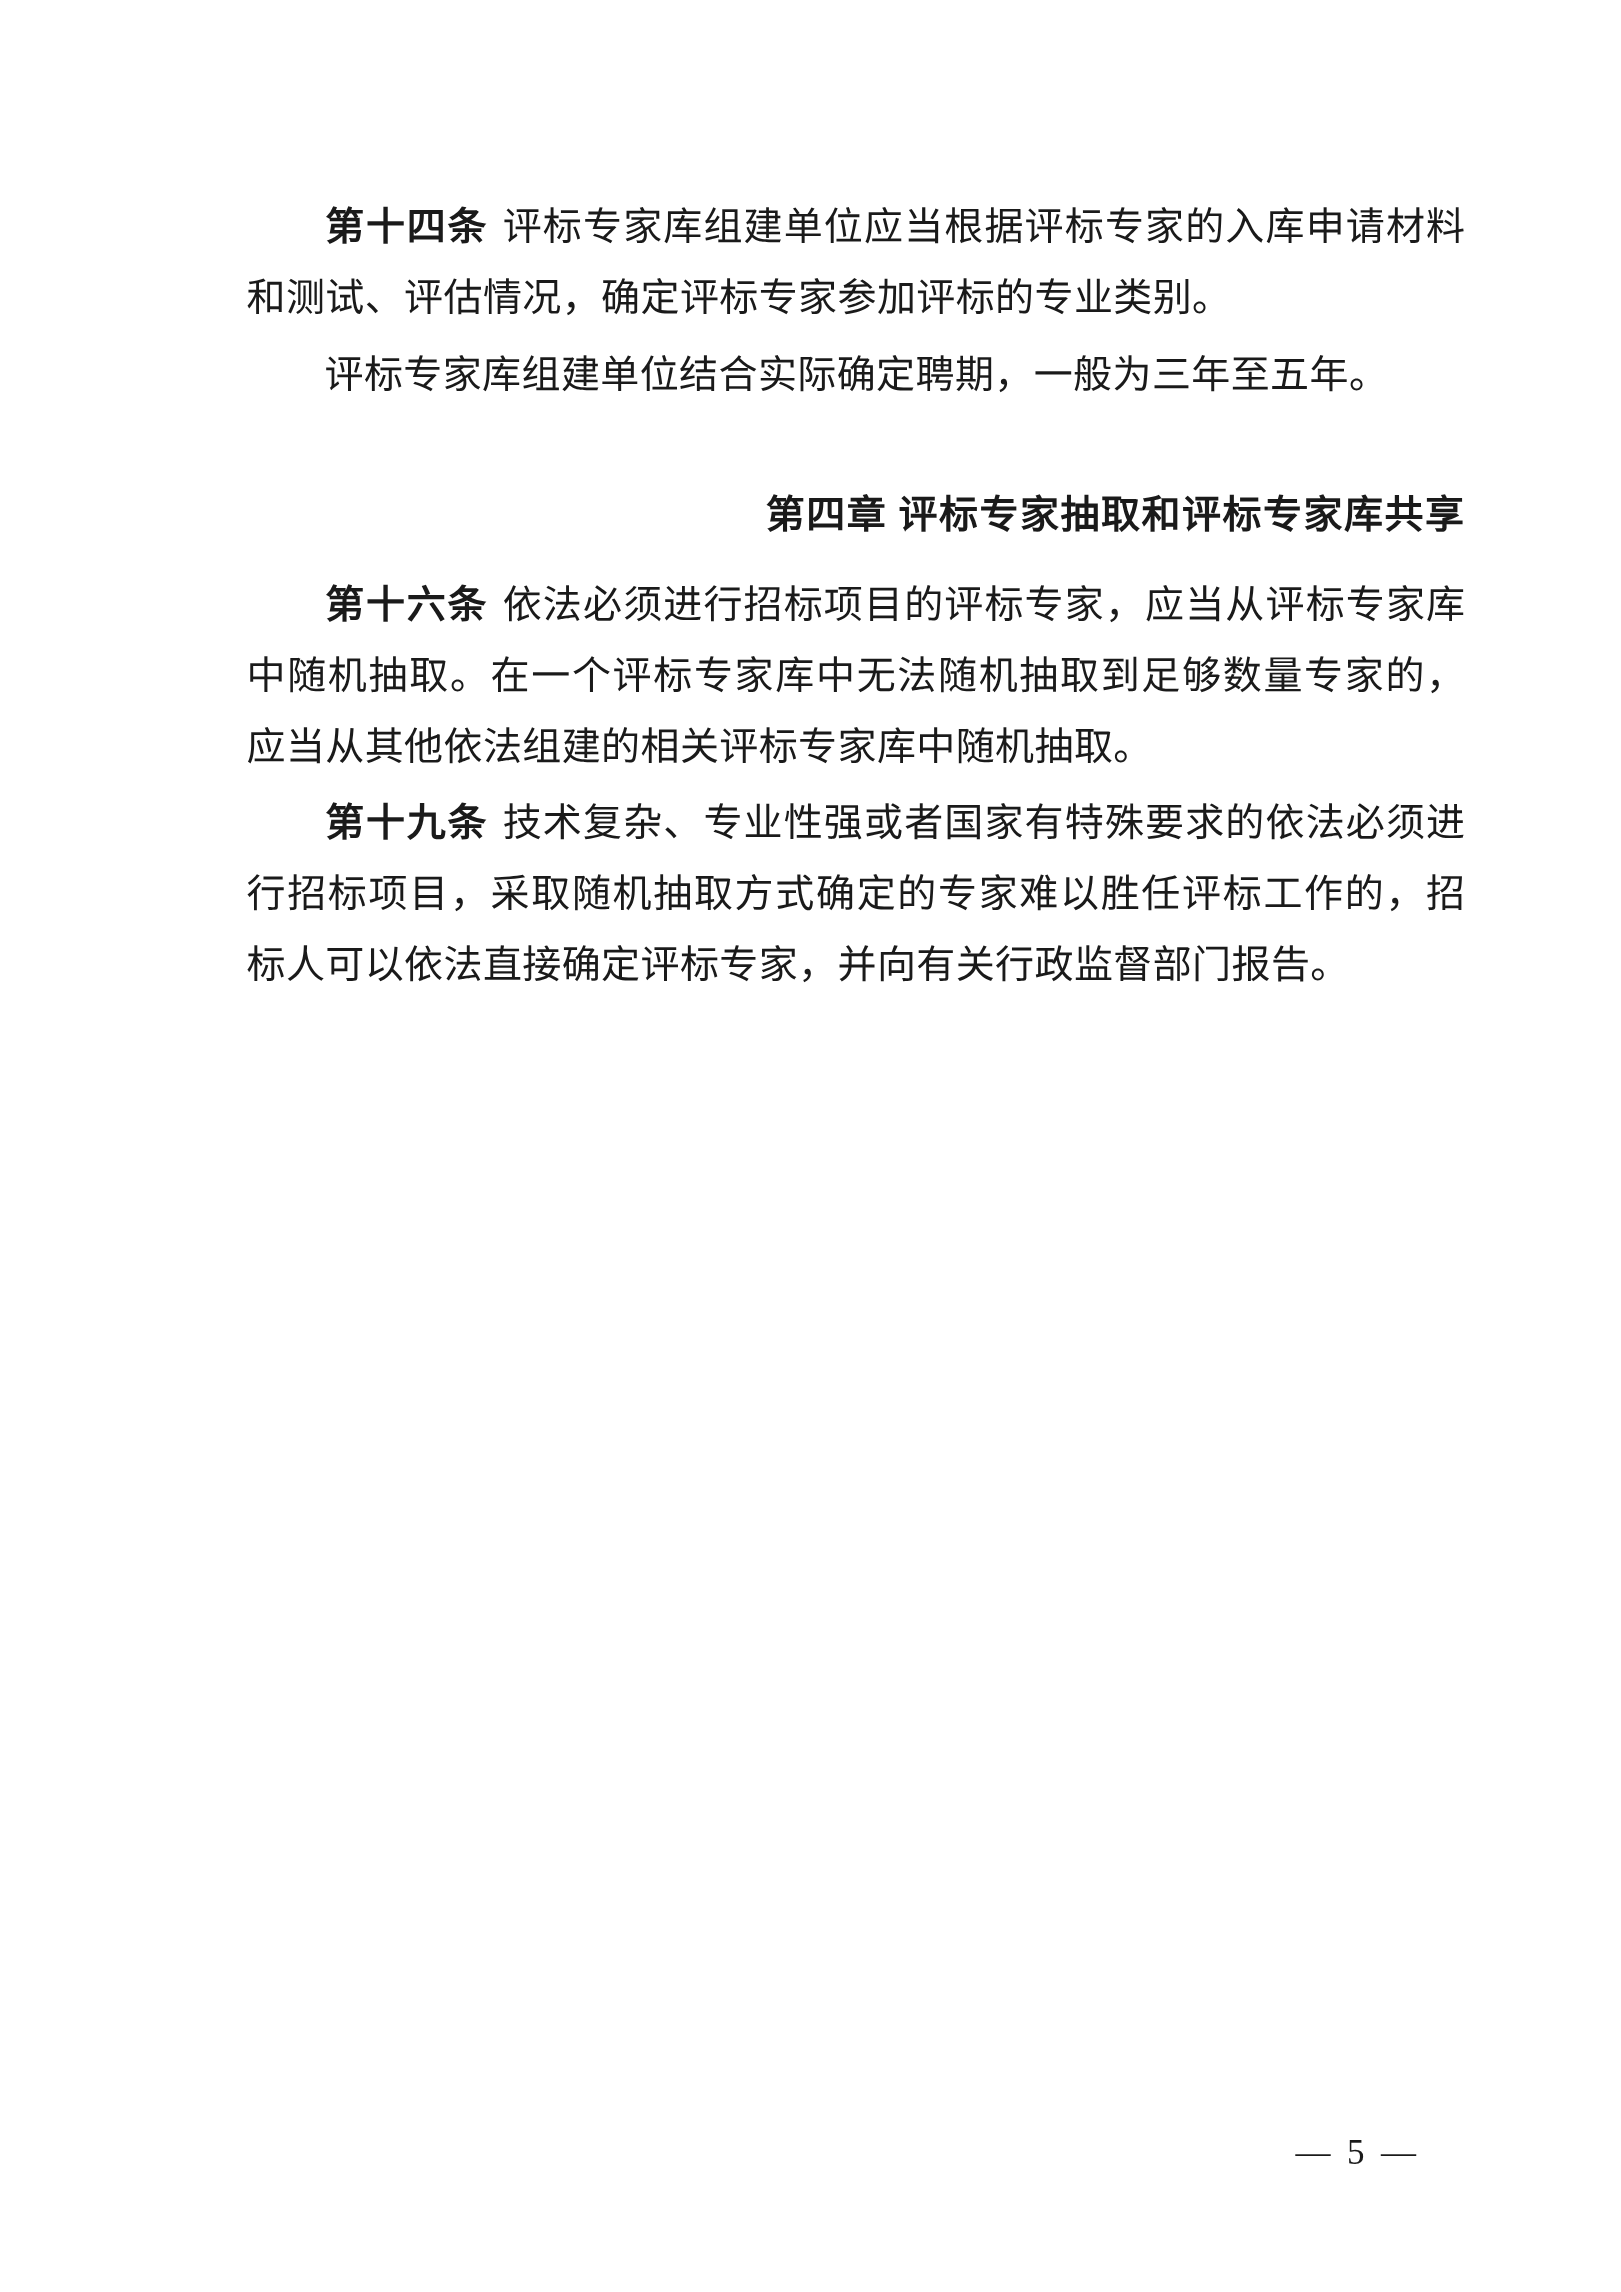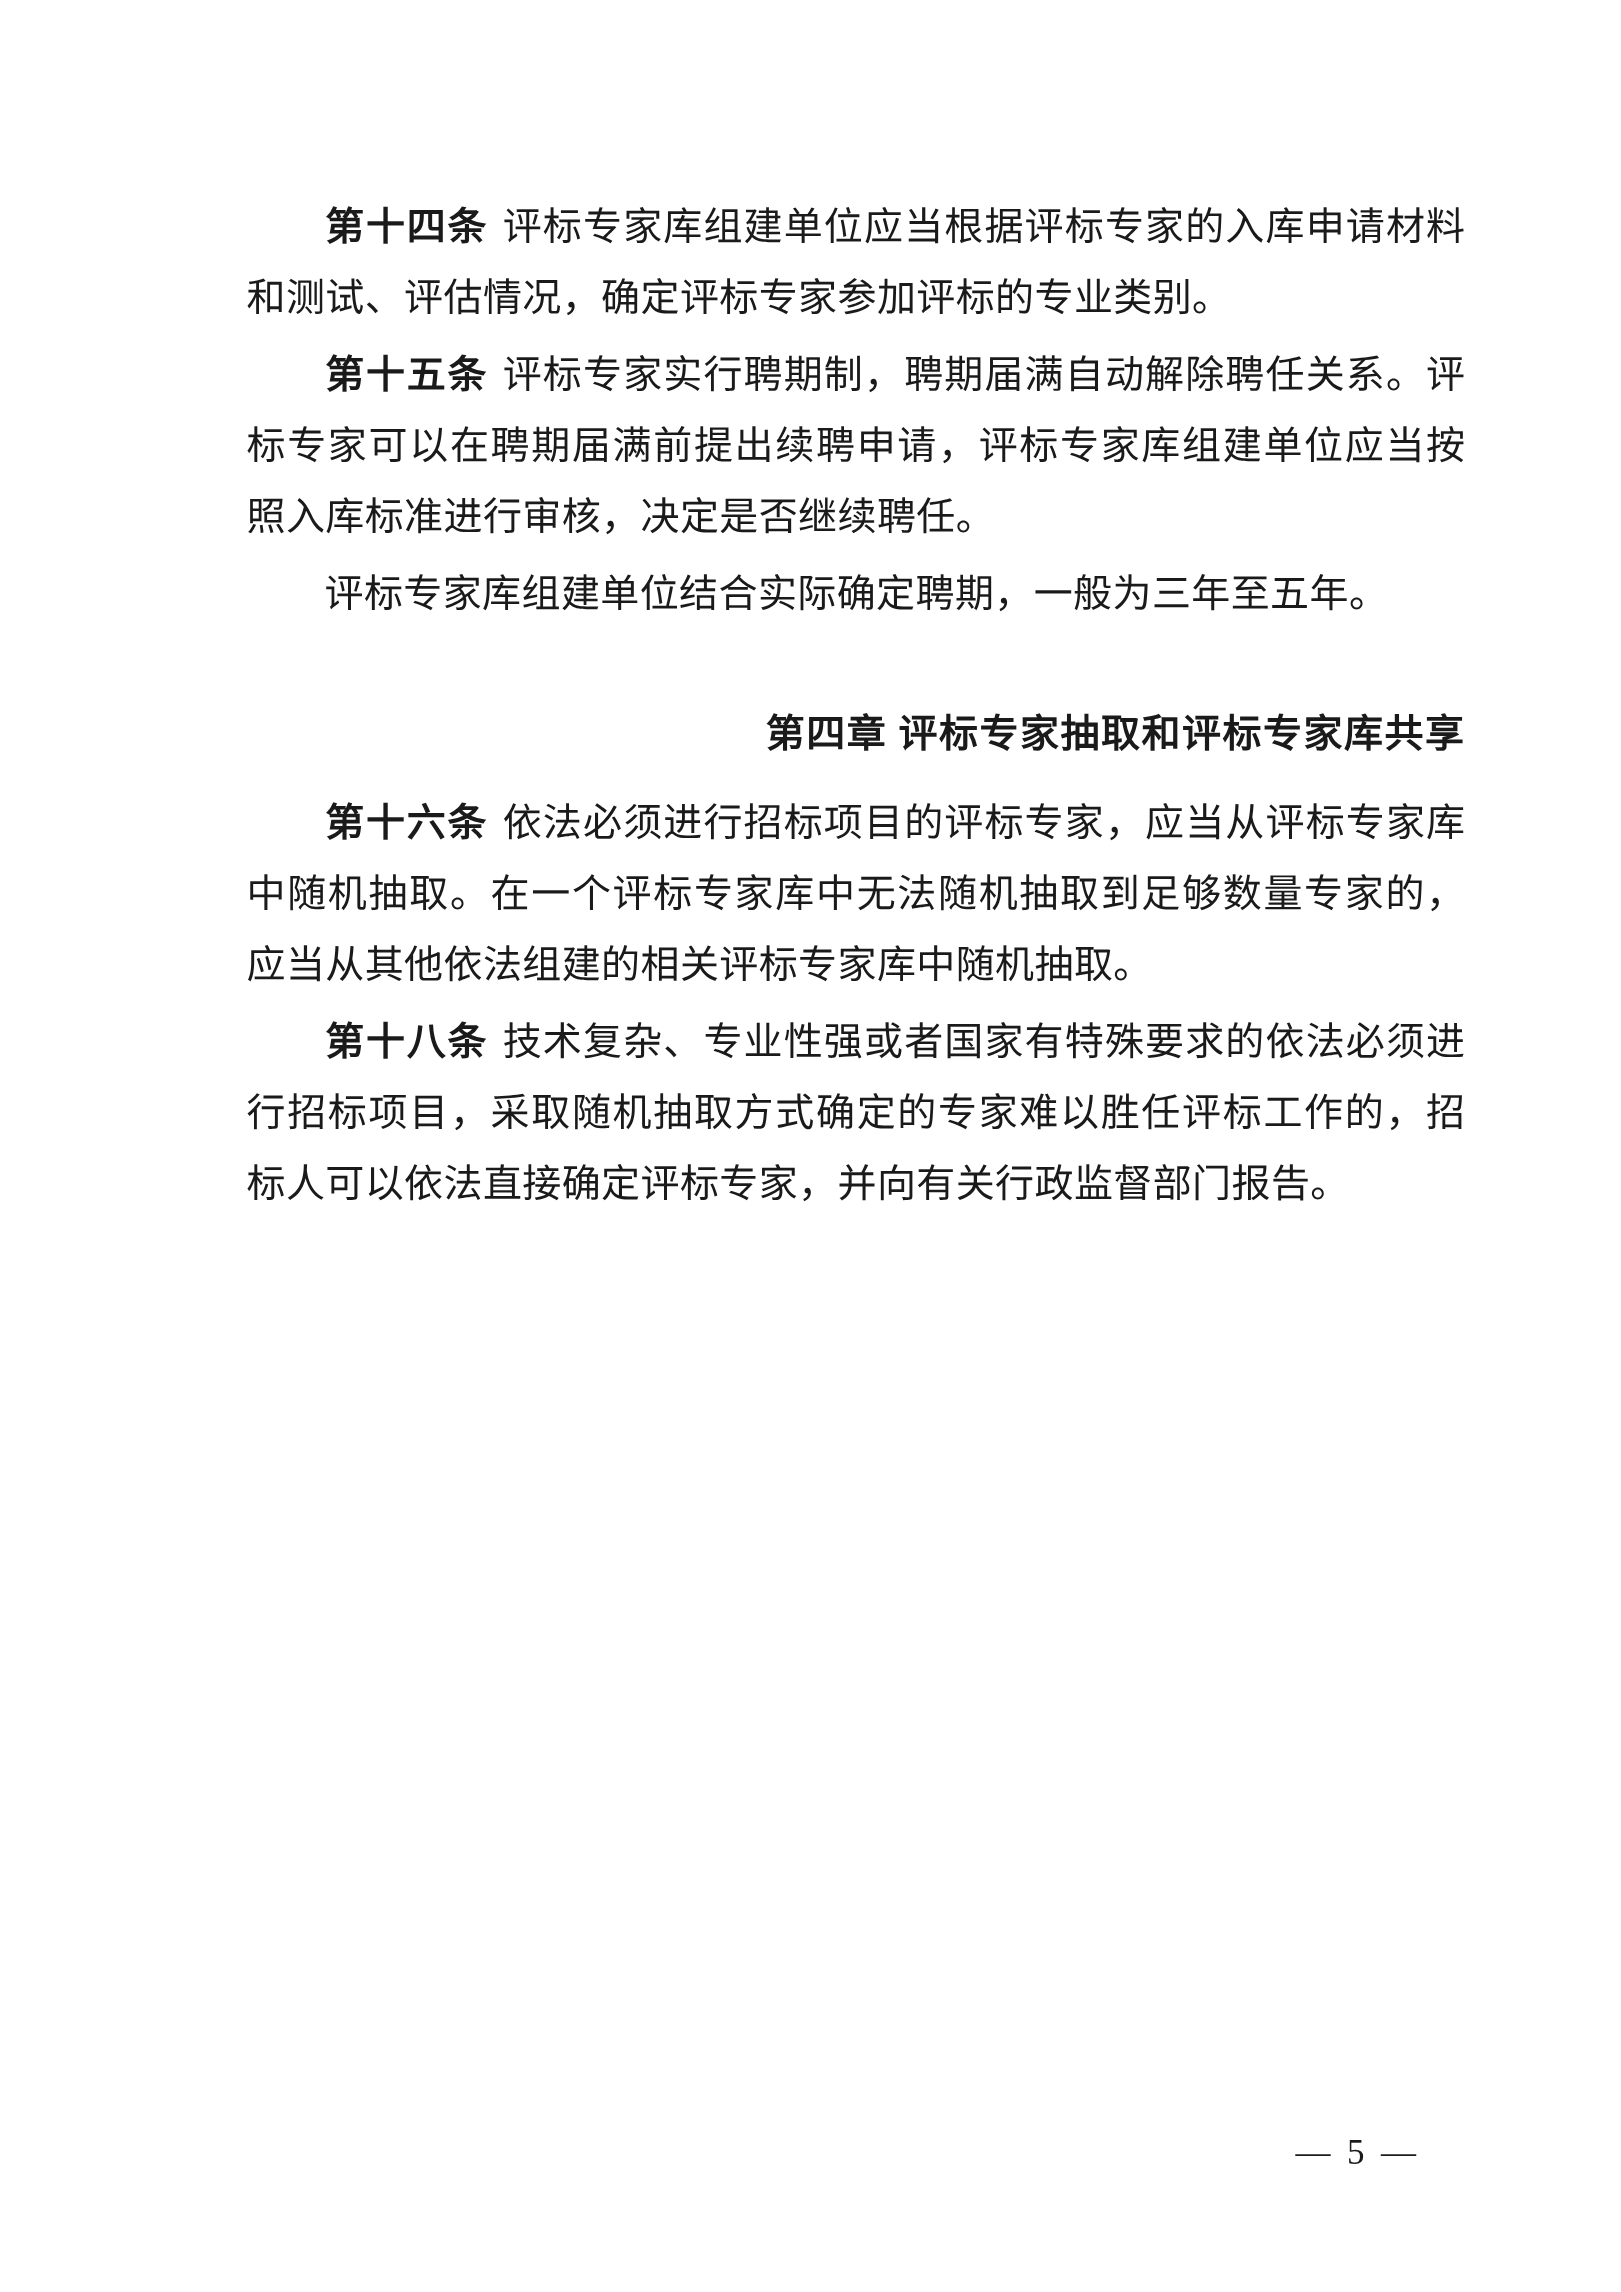--- a/index.html
+++ b/index.html
@@ -71,29 +71,28 @@
 </head>
 <body>
 
 <div class="page">
   <div class="doc-body">
 
     <div class="spacer-top"></div>
 
     <p class="para"><span class="indent"></span><span class="art-label">第十四条</span><span class="art-gap"></span><span>评标专家库组建单位应当根据评标专家的入库申请材料和测试、评估情况，确定评标专家参加评标的专业类别。</span></p>
 
-    <p class="para"><span class="indent"></span><span class="art-label">第十五条</span><span class="art-gap"></span><span>评标专家实行聘期制，聘期届满自动解除聘任关系。评标专家可以在聘期届满前提出续聘申请，评标专家库组建单位应当按照入库标准进行审核，决定是否继续聘任。</span></p>
 
     <p class="para"><span class="indent"></span><span>评标专家库组建单位结合实际确定聘期，一般为三年至五年。</span></p>
 
     <h2 class="chapter-heading">第四章  评标专家抽取和评标专家库共享</h2>
 
     <p class="para"><span class="indent"></span><span class="art-label">第十六条</span><span class="art-gap"></span><span>依法必须进行招标项目的评标专家，应当从评标专家库中随机抽取。在一个评标专家库中无法随机抽取到足够数量专家的，应当从其他依法组建的相关评标专家库中随机抽取。</span></p>
 
-    <p class="para"><span class="indent"></span><span class="art-label">第十八条</span><span class="art-gap"></span><span>技术复杂、专业性强或者国家有特殊要求的依法必须进行招标项目，采取随机抽取方式确定的专家难以胜任评标工作的，招标人可以依法直接确定评标专家，并向有关行政监督部门报告。</span></p>
+    <p class="para"><span class="indent"></span><span class="art-label">第十九条</span><span class="art-gap"></span><span>技术复杂、专业性强或者国家有特殊要求的依法必须进行招标项目，采取随机抽取方式确定的专家难以胜任评标工作的，招标人可以依法直接确定评标专家，并向有关行政监督部门报告。</span></p>
 
 
 
   </div>
 
   <div class="page-number">— 5 —</div>
 </div>
 
 
 </body></html>

